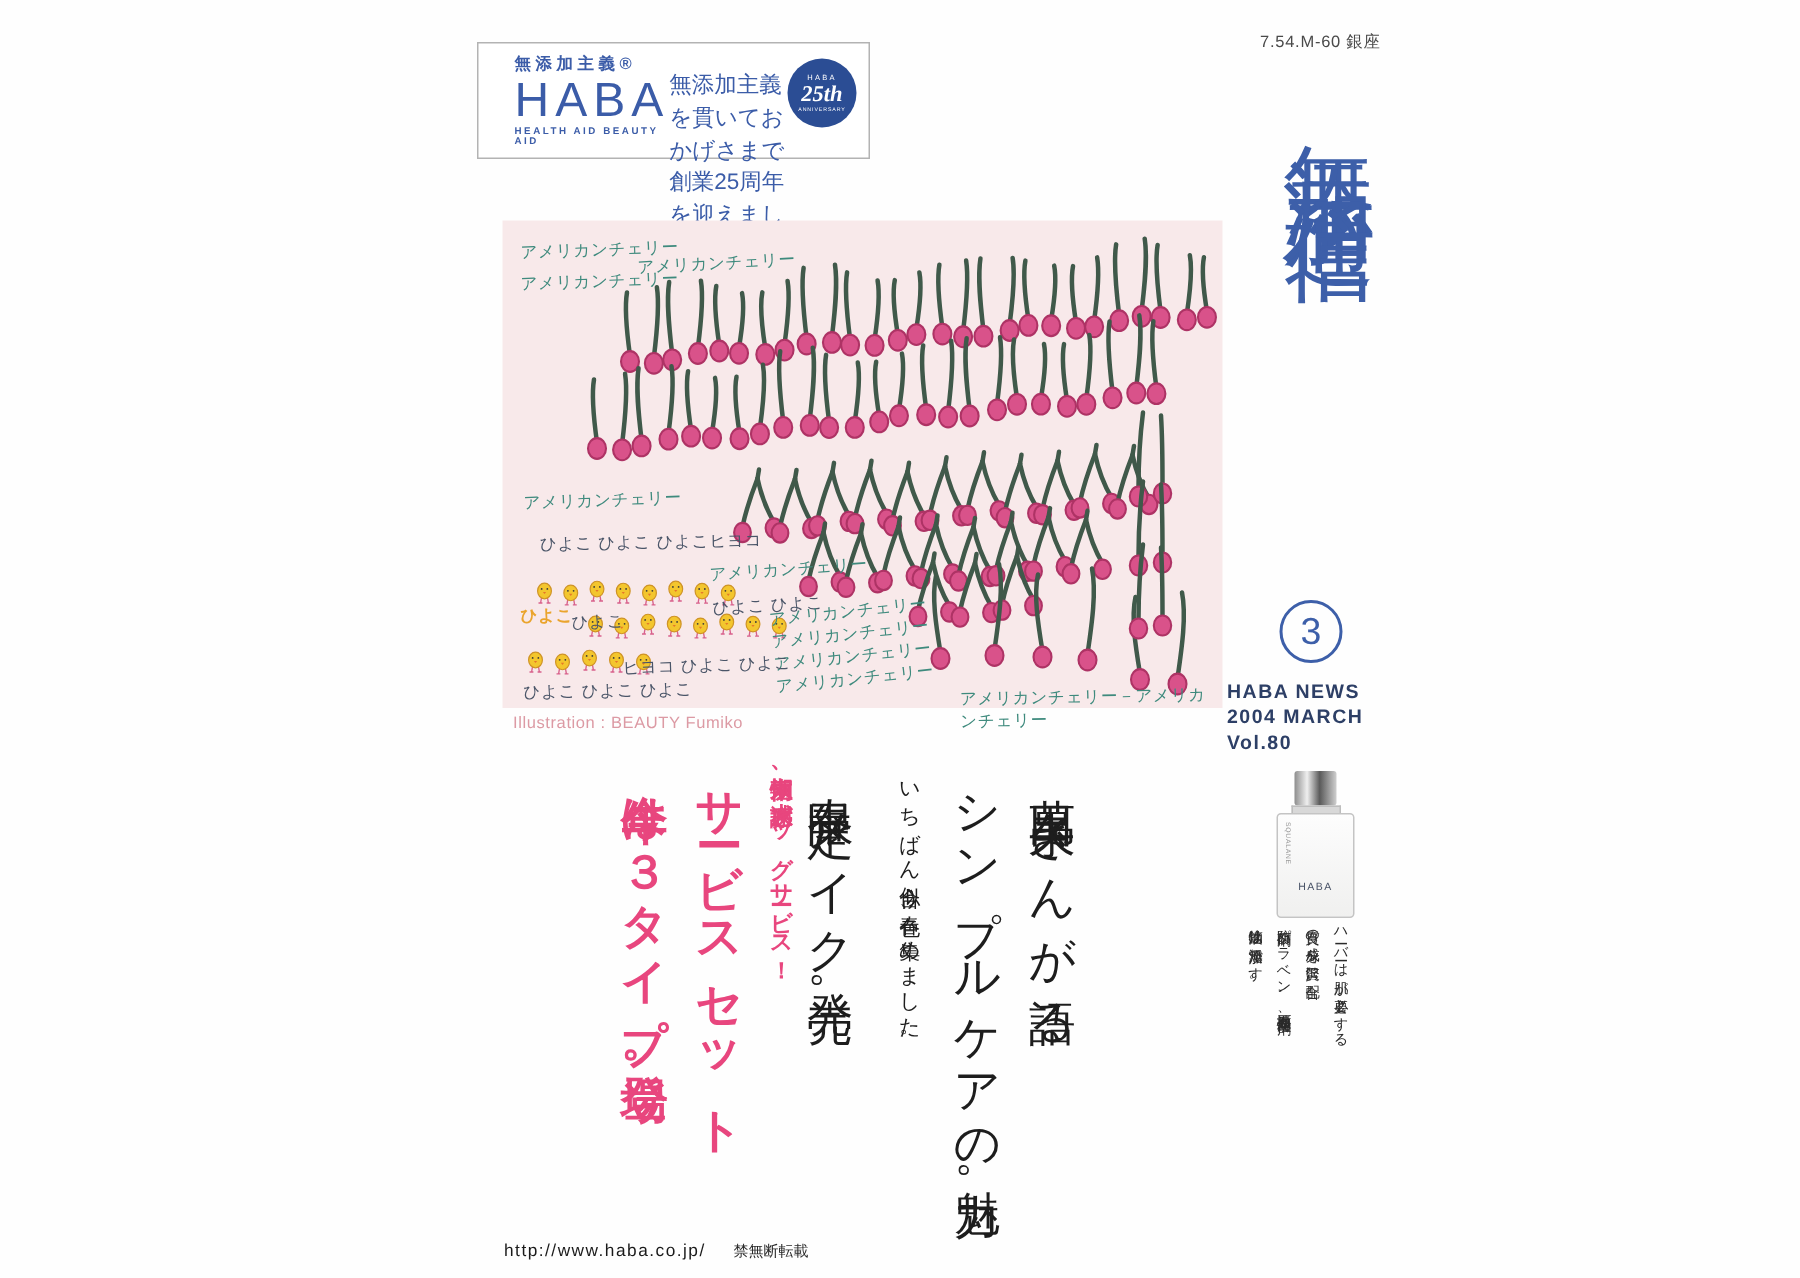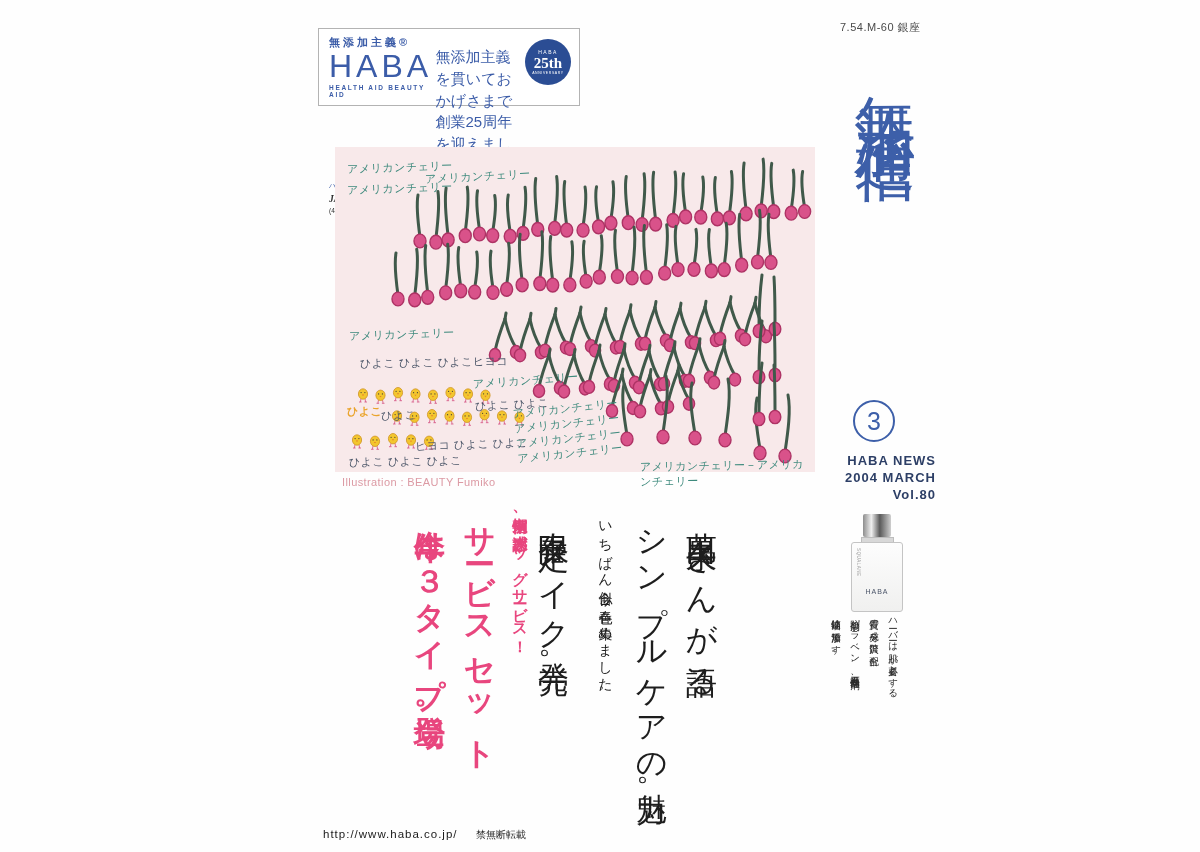--- a/index.html
+++ b/index.html
@@ -5,54 +5,54 @@
   * { margin:0; padding:0; box-sizing:border-box; }
   html,body { background:#ffffff; }
   .page {
     position:relative; width:1200px; height:852px; margin:0 auto;
     background:#fefefe; overflow:hidden;
     font-family:"Liberation Sans", sans-serif;
   }
   
   .logo-box {
     position:absolute; left:318px; top:28px; width:262px; height:78px;
-    border:1px solid #b3b3b3; background:#fff; padding:6px 8px 3px 10px;
+    border:1px solid #b3b3b3; background:#fff; padding:6px 8px 3px 24px;
   }
   .logo-main { display:flex; align-items:flex-start; }
   .logo-left { width:112px; }
   .principle { font-size:11px; letter-spacing:3px; color:#3b5ca8; font-weight:700; }
   .brand-word { font-size:32px; letter-spacing:4px; color:#3b5ca8; line-height:1.05; font-weight:500; }
   .tagline { font-size:6.5px; letter-spacing:1.7px; color:#3b5ca8; font-weight:700; }
   .anniv-msg { font-size:15px; color:#3b5ca8; line-height:1.45; margin-top:11px; width:92px; }
   .badge {
     width:46px; height:46px; border-radius:50%; background:#2b4d94; color:#fff;
     display:flex; flex-direction:column; align-items:center; justify-content:center;
     margin-top:4px; margin-left:2px; flex:none;
   }
   .badge-top { font-size:5px; letter-spacing:1.5px; }
-  .badge-mid { font-family:"Liberation Serif", serif; font-weight:bold; font-size:15px; line-height:1.1; }
+  .badge-mid { font-family:"Liberation Serif", serif; font-style:italic; font-weight:bold; font-size:15px; line-height:1.1; }
   .badge-bot { font-size:3.5px; letter-spacing:.6px; }
   .listing { margin-top:4px; display:flex; align-items:flex-start; gap:3px; white-space:nowrap;flex-direction:column; }
   .listing-note { font-size:7px; color:#3b5ca8; letter-spacing:0; }
   .jasdaq { font-family:"Liberation Serif", serif; font-style:italic; font-weight:bold; font-size:9.5px; color:#2e2e2e; }
   .ticker { font-size:6.5px; color:#2e2e2e; }
   
   .issue-code { position:absolute; left:840px; top:20px; font-size:11px; color:#4a4a4a; letter-spacing:.5px; }
   
   .vt { writing-mode:vertical-rl; text-orientation:upright; }
   .masthead-title {
     position:absolute; left:843px; top:46px; height:380px;
     font-size:62px; letter-spacing:12px; color:#3d5fa9; font-weight:500;
   }
   .issue-circle {
     position:absolute; left:853px; top:400px; width:42px; height:42px;
     border:2px solid #3d5fa9; border-radius:50%; color:#3d5fa9;
     display:flex; align-items:center; justify-content:center; font-size:25px;
   }
-  .haba-news { position:absolute; left:818px; top:452px; width:118px; text-align:right;
+  .haba-news { position:absolute; left:818px; top:452px; width:118px; text-align:left;
     color:#2d3f66; font-size:13px; font-weight:bold; letter-spacing:1px; line-height:17px; }
   
   .illo { position:absolute; left:335px; top:147px; width:480px; height:325px; background:#f8e9ea; }
   .illo svg { position:absolute; left:0; top:0; }
   .hand { position:absolute; font-size:11px; letter-spacing:.5px; white-space:pre-line; line-height:15px; }
   .hand.teal { color:#3e8a7d; }
   .hand.dark { color:#4a5568; }
   .hand.orange { color:#eaa42c; font-weight:bold; }
   .credit { position:absolute; left:342px; top:476px; font-size:11px; color:#dc9aa4; letter-spacing:.4px; }
   
@@ -84,21 +84,21 @@
     font-size:4.5px; letter-spacing:.5px; color:#9a9a9a; }
   .lbl-haba { position:absolute; left:0; right:0; bottom:16px; text-align:center;
     font-size:7px; letter-spacing:1px; color:#4a5468; }
   .product-desc {
     position:absolute; left:826px; top:612px; height:260px;
     font-family:"Liberation Serif", serif; font-size:9.5px; letter-spacing:.5px;
     color:#2a2a2a; line-height:19px;
   }
   .product-desc span { display:block; }
   
-  .footer { position:absolute; left:323px; top:824px; }
+  .footer { position:absolute; left:336px; top:824px; }
   .url { font-size:11.5px; letter-spacing:1px; color:#1a1a1a; }
   .norepro { font-size:10px; color:#2a2a2a; margin-left:14px; }
 </style>
 </head>
 <body>
 
 <div class="page">
 
   <div class="logo-box">
     <div class="logo-main">

